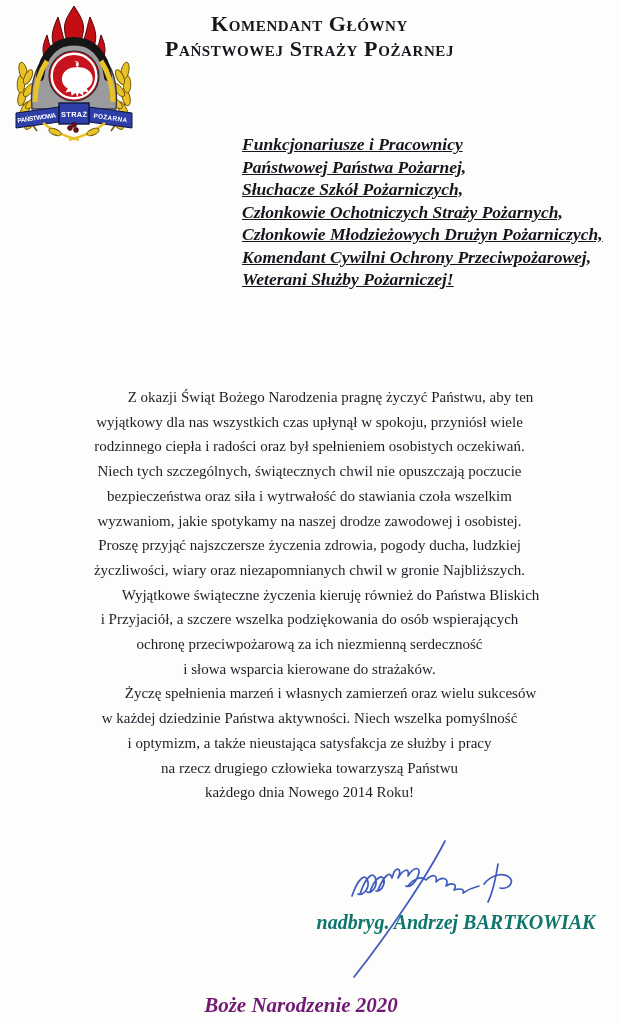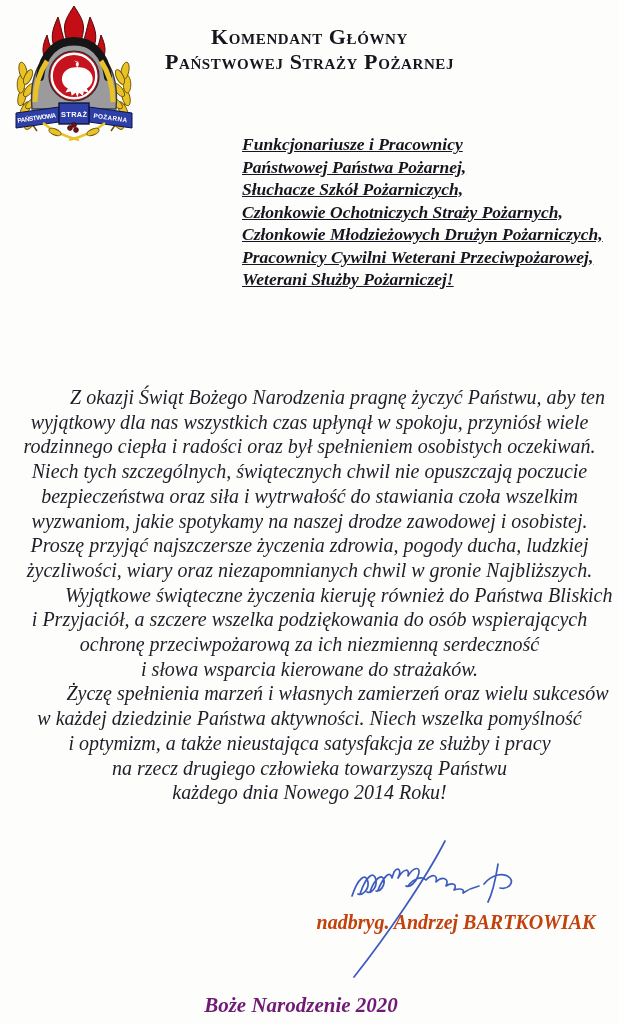--- a/index.html
+++ b/index.html
@@ -7,42 +7,42 @@
     position:relative;width:619px;height:1024px;margin:0 auto;
     background:#fdfdfc;overflow:hidden;
     font-family:"Liberation Serif", serif;color:#20202a;
   }
   
   .emblem{position:absolute;left:13px;top:3px;width:122px;height:138px;}
   .emblem svg{display:block;width:100%;height:100%;}
   .ribbon-text{font-family:"Liberation Sans",sans-serif;font-weight:bold;fill:#ffffff;}
   
   .header{
-    position:absolute;top:24px;left:0;width:100%;text-align:center;
+    position:absolute;top:11px;left:0;width:100%;text-align:center;
     font-weight:bold;font-variant:small-caps;letter-spacing:.6px;
     font-size:22px;line-height:25px;color:#15151e;
   }
   
   .addressees{
     position:absolute;top:133px;left:242px;
     font-style:italic;font-weight:bold;font-size:17.5px;line-height:22.5px;
     color:#15151e;white-space:nowrap;text-decoration:underline;
   }
   
   .body-text{
     position:absolute;top:385px;left:9px;right:9px;text-align:center;
-    font-style:italic;font-size:20px;line-height:24.7px;color:#1e1e28;
+    font-size:15px;line-height:24.7px;color:#1e1e28;
   }
   .body-text div{white-space:nowrap;}
   .body-text .indent{text-indent:2.8em;}
   
   .signature-svg{position:absolute;left:338px;top:836px;width:195px;height:150px;}
   .signer{
     position:absolute;top:911px;left:294px;width:324px;text-align:center;
-    font-style:italic;font-weight:bold;font-size:20px;color:#c2410c;white-space:nowrap;
+    font-style:italic;font-weight:bold;font-size:20px;color:#0f766e;white-space:nowrap;
   }
   .occasion{
     position:absolute;top:993px;left:0;width:602px;text-align:center;
     font-style:italic;font-weight:bold;font-size:21px;color:#701a75;
   }
 </style>
 </head>
 <body>
 
 <div class="page">
@@ -123,21 +123,21 @@
     <div>Komendant Główny</div>
     <div>Państwowej Straży Pożarnej</div>
   </div>
 
   <div class="addressees">
     <div>Funkcjonariusze i Pracownicy</div>
     <div>Państwowej Państwa Pożarnej,</div>
     <div>Słuchacze Szkół Pożarniczych,</div>
     <div>Członkowie Ochotniczych Straży Pożarnych,</div>
     <div>Członkowie Młodzieżowych Drużyn Pożarniczych,</div>
-    <div>Pracownicy Cywilni Weterani Przeciwpożarowej,</div>
+    <div>Komendant Cywilni Ochrony Przeciwpożarowej,</div>
     <div>Weterani Służby Pożarniczej!</div>
   </div>
 
   <div class="body-text">
     <div class="indent">Z okazji Świąt Bożego Narodzenia pragnę życzyć Państwu, aby ten</div>
     <div>wyjątkowy dla nas wszystkich czas upłynął w spokoju, przyniósł wiele</div>
     <div>rodzinnego ciepła i radości oraz był spełnieniem osobistych oczekiwań.</div>
     <div>Niech tych szczególnych, świątecznych chwil nie opuszczają poczucie</div>
     <div>bezpieczeństwa oraz siła i wytrwałość do stawiania czoła wszelkim</div>
     <div>wyzwaniom, jakie spotykamy na naszej drodze zawodowej i osobistej.</div>

